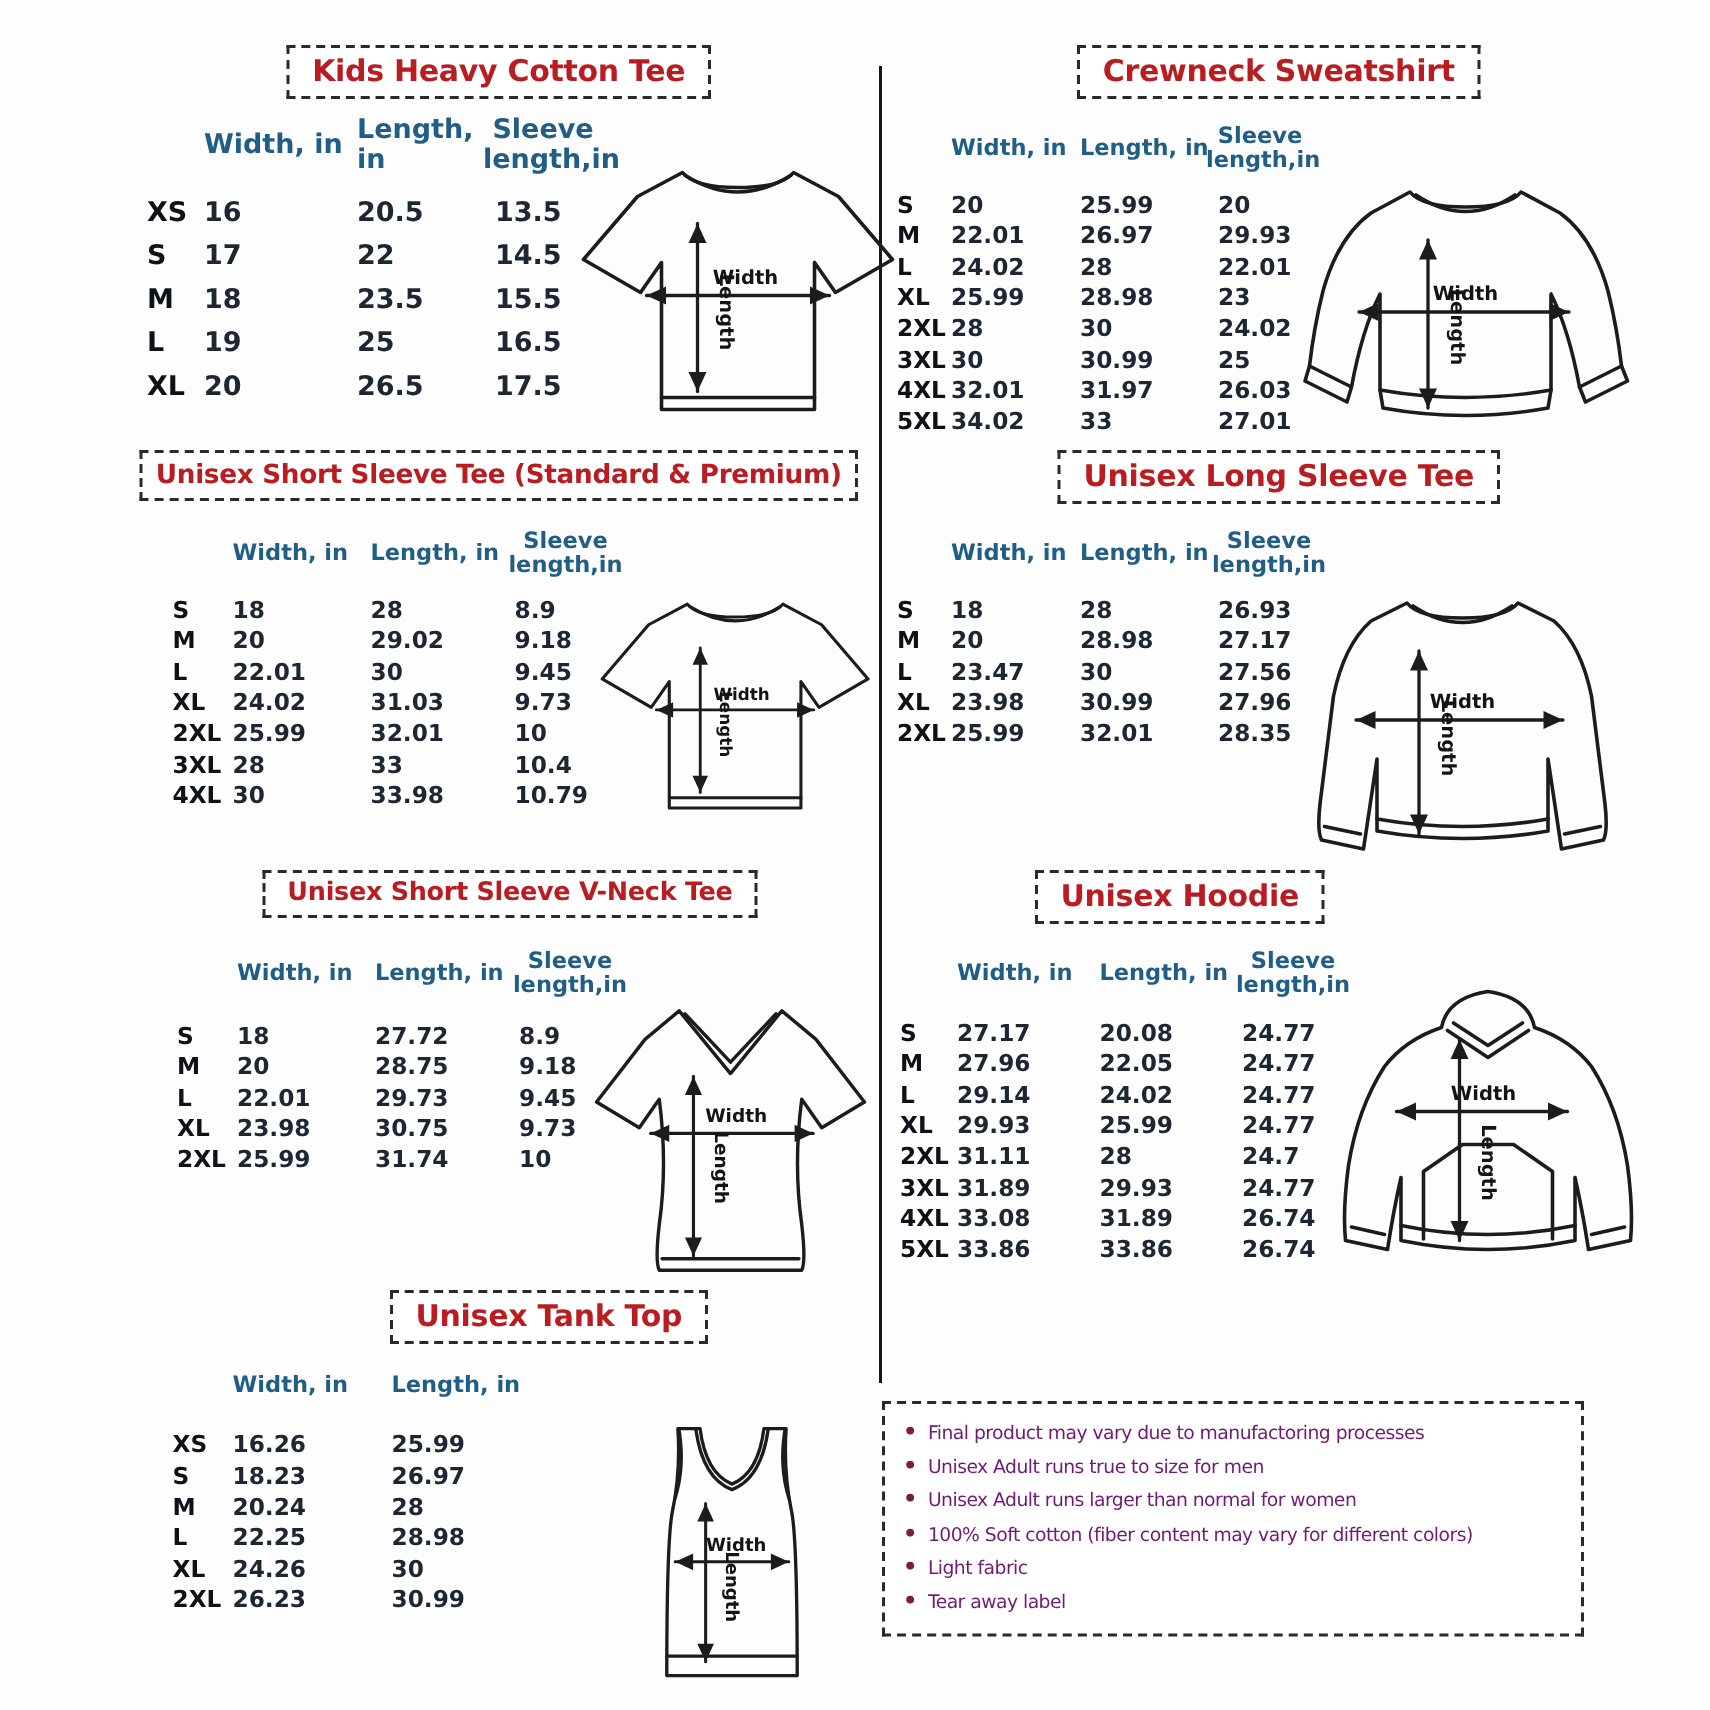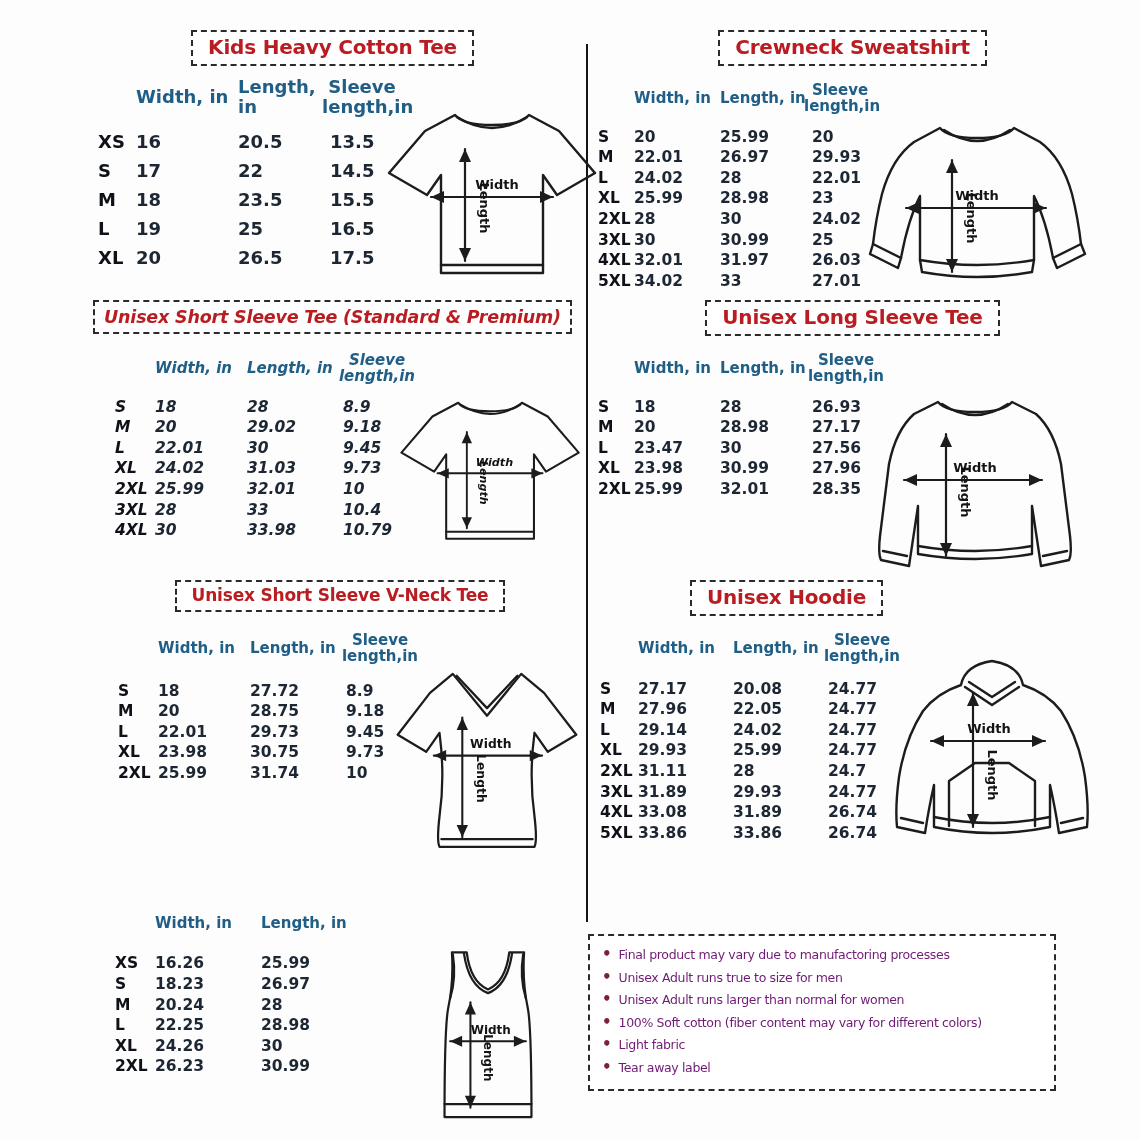--- a/index.html
+++ b/index.html
@@ -116,21 +116,21 @@
     </g>
     <g>
       <line class="arrow-line" x1="80" y1="46" x2="80" y2="158"></line>
       <polygon points="80,46 74,59 86,59"></polygon>
         <polygon points="80,158 74,145 86,145"></polygon>
       <text x="95" y="105" transform="rotate(90 95 105)">Length</text>
     </g>
   </svg>
 </div>
 
-<div class="section sec-std" style="left:80px;top:300px;width:505px;height:278px;font-style:italic;">
+<div class="section sec-std" style="left:80px;top:300px;width:505px;height:278px;">
   <div class="title-row">
     <span class="title-box">Unisex Short Sleeve Tee (Standard &amp; Premium)</span>
   </div>
   <div class="size-table" style="left:35px;top:52px;">
       <div class="trow thead">
         <div class="tcell c0"></div>
         <div class="tcell col-h c1">Width, in</div>
         <div class="tcell col-h c2">Length, in</div>
         <div class="tcell col-h c3 multiline">Sleeve
 length,in</div>
@@ -253,20 +253,23 @@
     <g>
       <line class="arrow-line" x1="74" y1="58" x2="74" y2="184"></line>
       <polygon points="74,58 68,71 80,71"></polygon>
         <polygon points="74,184 68,171 80,171"></polygon>
       <text x="89" y="122" transform="rotate(90 89 122)">Length</text>
     </g>
   </svg>
 </div>
 
 <div class="section sec-tank" style="left:80px;top:860px;width:480px;height:275px;">
+  <div class="title-row">
+    <span class="title-box">Unisex Tank Top</span>
+  </div>
   <div class="size-table" style="left:35px;top:55px;">
       <div class="trow thead">
         <div class="tcell c0"></div>
         <div class="tcell col-h c1">Width, in</div>
         <div class="tcell col-h c2">Length, in</div>
       </div>
       <div class="trow">
         <div class="tcell size-col c0">XS</div>
         <div class="tcell c1">16.26</div>
         <div class="tcell c2">25.99</div>

